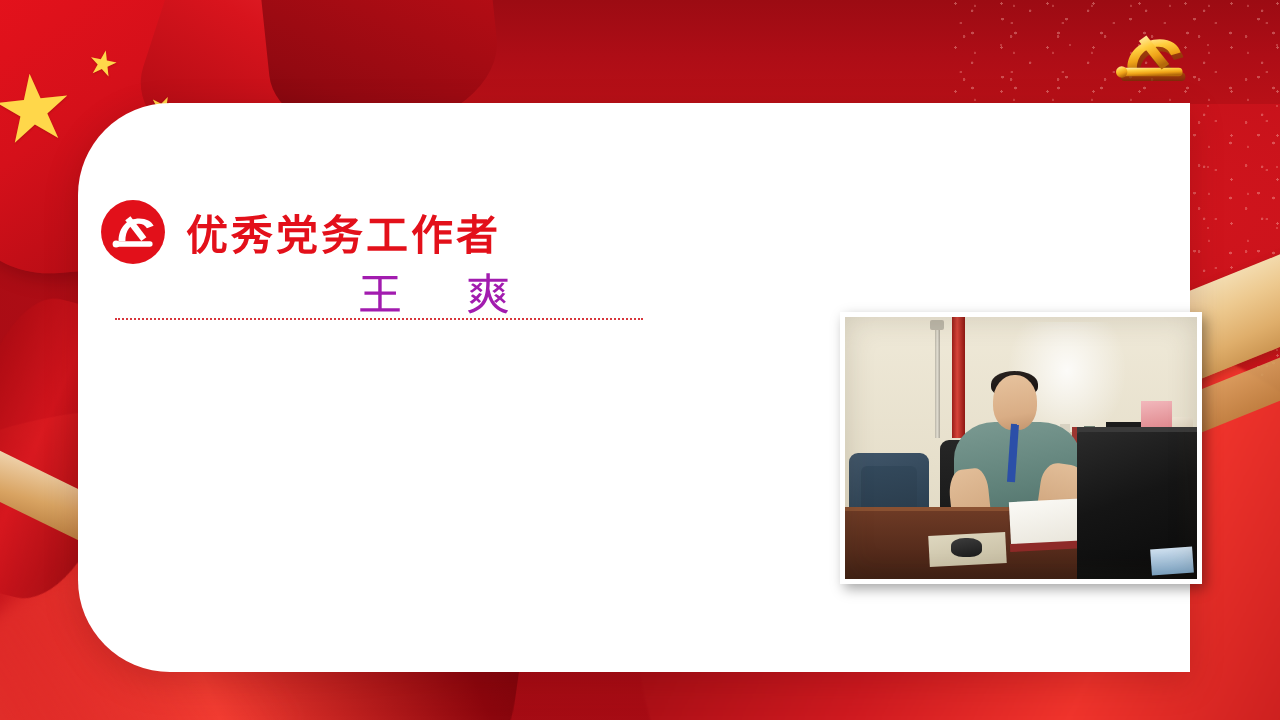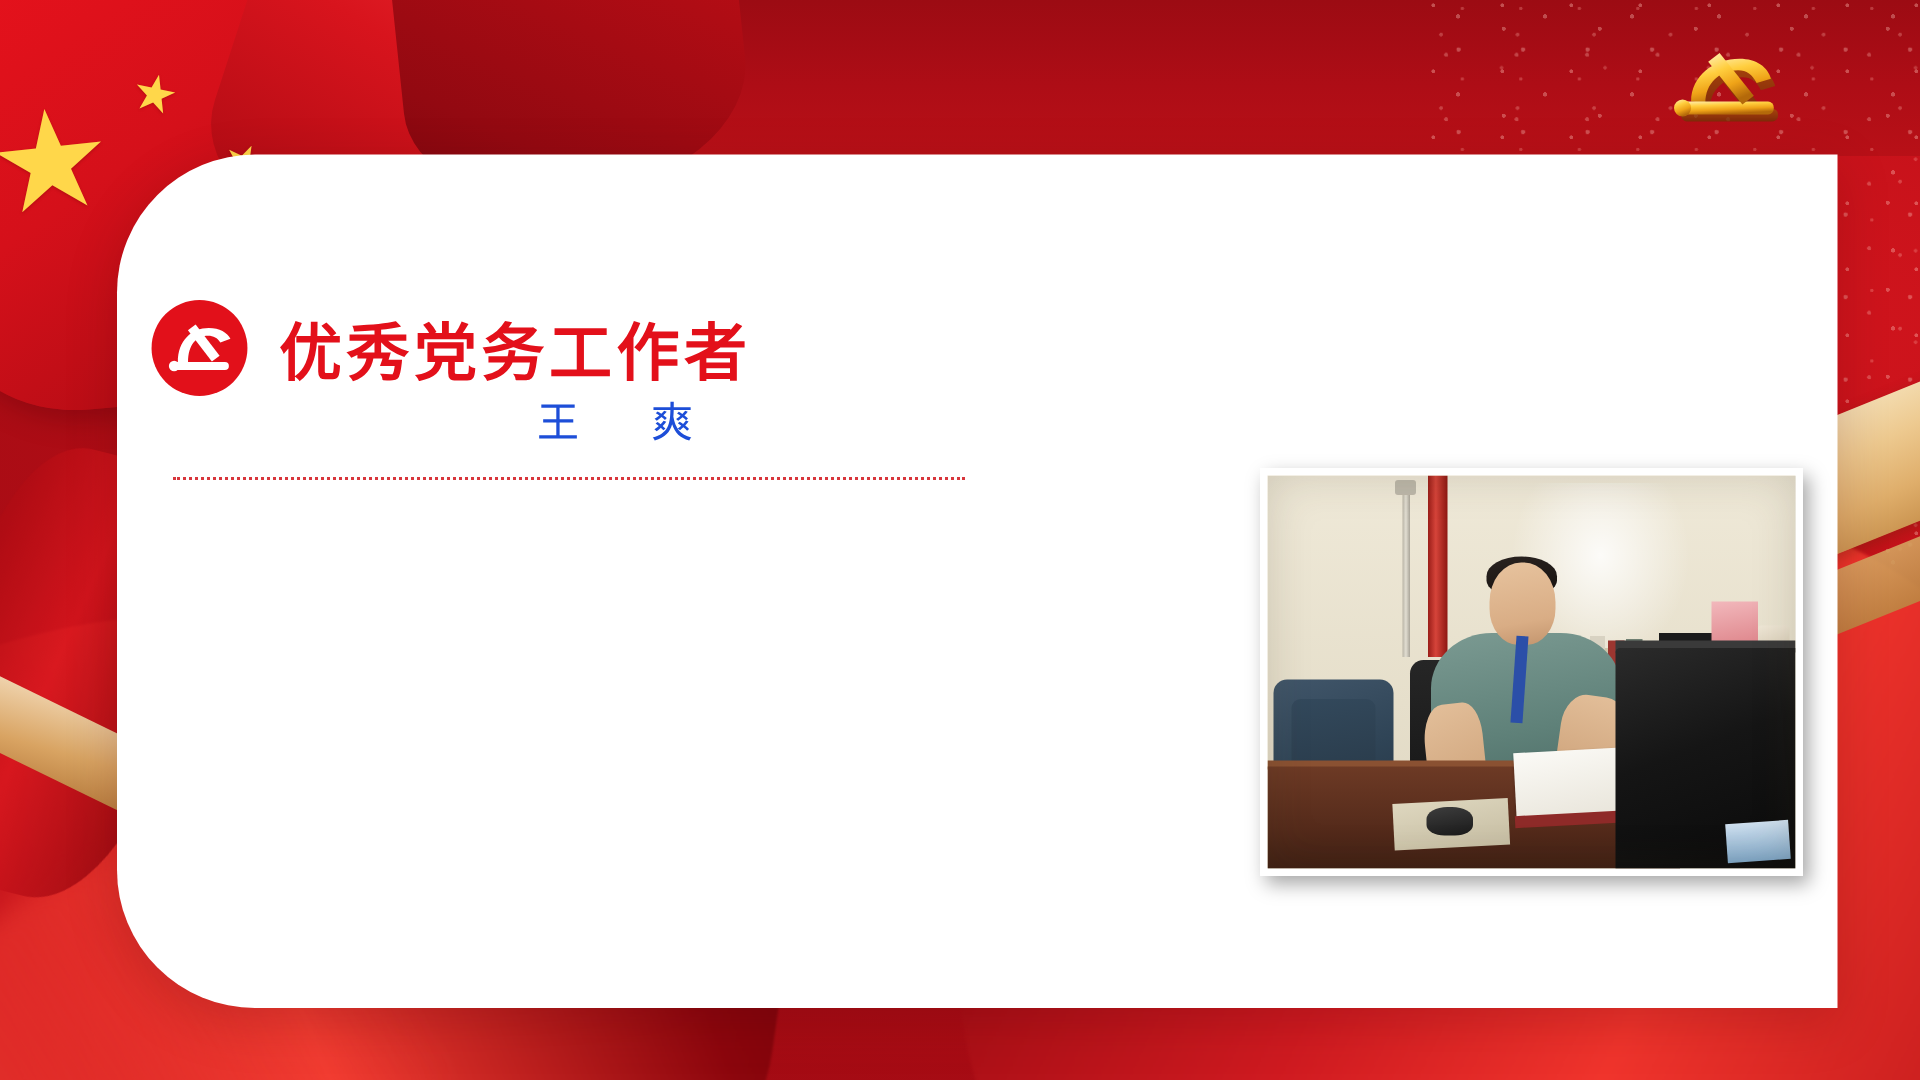--- a/index.html
+++ b/index.html
@@ -161,21 +161,20 @@
   }
 
   
   .card {
     position: absolute;
     left: 78px; top: 103px;
     width: 1112px; height: 569px;
     background: #ffffff;
     border-radius: 92px 0 0 92px;
     box-shadow: 0 10px 34px rgba(80,4,8,.22);
-    padding-left: 35px;
   }
 
   
   .badge {
     position: absolute;
     left: 22px; top: 96px;
     width: 66px; height: 66px;
   }
   .title {
     position: absolute;
@@ -184,23 +183,23 @@
     font-weight: bold;
     font-size: 42px;
     letter-spacing: 3px;
     color: #E3101A;
     white-space: nowrap;
   }
   .name {
     position: absolute;
     left: 280px; top: 156px;
     font-family: Liberation Mono, monospace;
-    font-size: 28px;
+    font-size: 44px;
     letter-spacing: 10px;
-    color: #1d4ed8;
+    color: #a21caf;
     white-space: nowrap;
   }
   .divider {
     position: absolute;
     left: 37px; top: 215px;
     width: 528px; height: 0;
     border-top: 2.5px dotted #D8363C;
   }
 
   

